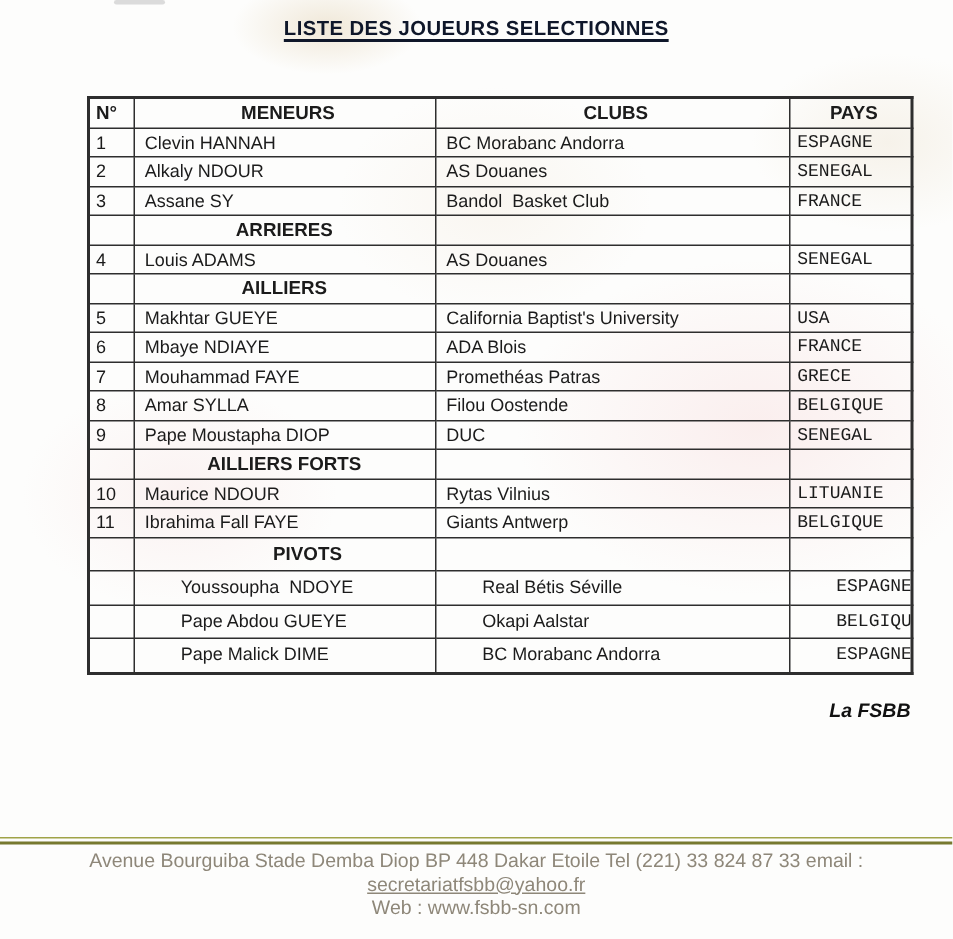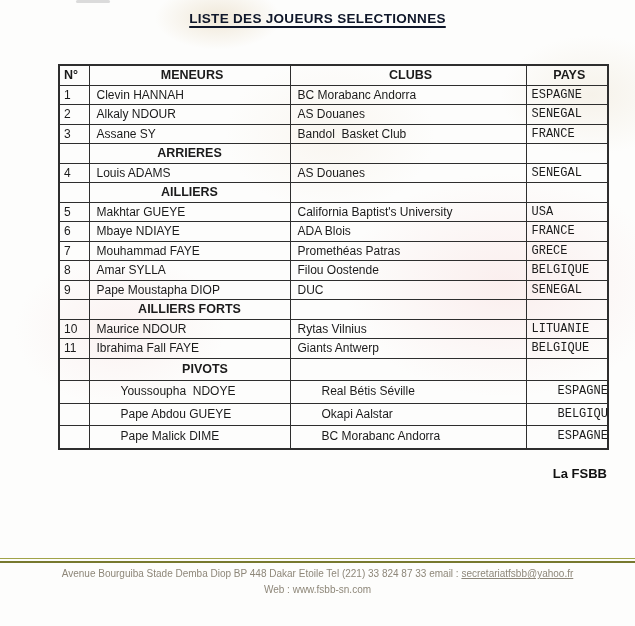--- a/index.html
+++ b/index.html
@@ -54,32 +54,32 @@
   }
   table.players tr.header th { font-weight:bold; text-align:center; font-size:12.5px; }
   table.players tr.header th.col-num { text-align:left; padding-left:4px; }
   table.players td.col-num { padding-left:4px; }
   table.players td.col-country { padding-left:5px;font-family:Liberation Mono, monospace; }
   table.players td.section-label { font-weight:bold; text-align:center; padding:0; font-size:12.5px; }
   
   table.players tr:nth-child(n+16) td { height:21.5px; line-height:21.5px;padding-left:31px; }
   .signature {
     position:absolute; top:466px; right:28px;
-    font-size:13px; font-weight:bold; color:#111; z-index:1;
+    font-size:13px; font-weight:bold; color:#111; z-index:1;font-style:italic;
   }
   .footer-rule {
     position:absolute; top:558px; left:0; width:635px; height:2px;
     border-top:1px solid #a0a348;
     border-bottom:2px solid #77792f;
     z-index:1;
   }
   .footer-text {
     position:absolute; top:566px; left:0; width:100%;
     text-align:center;
-    font-size:10px; line-height:15.5px;
+    font-size:13px; line-height:15.5px;
     color:#8e8779; z-index:1;
   }
   .footer-text .email { text-decoration:underline; }
 </style>
 </head>
 <body>
 
 <div class="scan-wash"></div>
 <div class="scan-smudge"></div>
 

